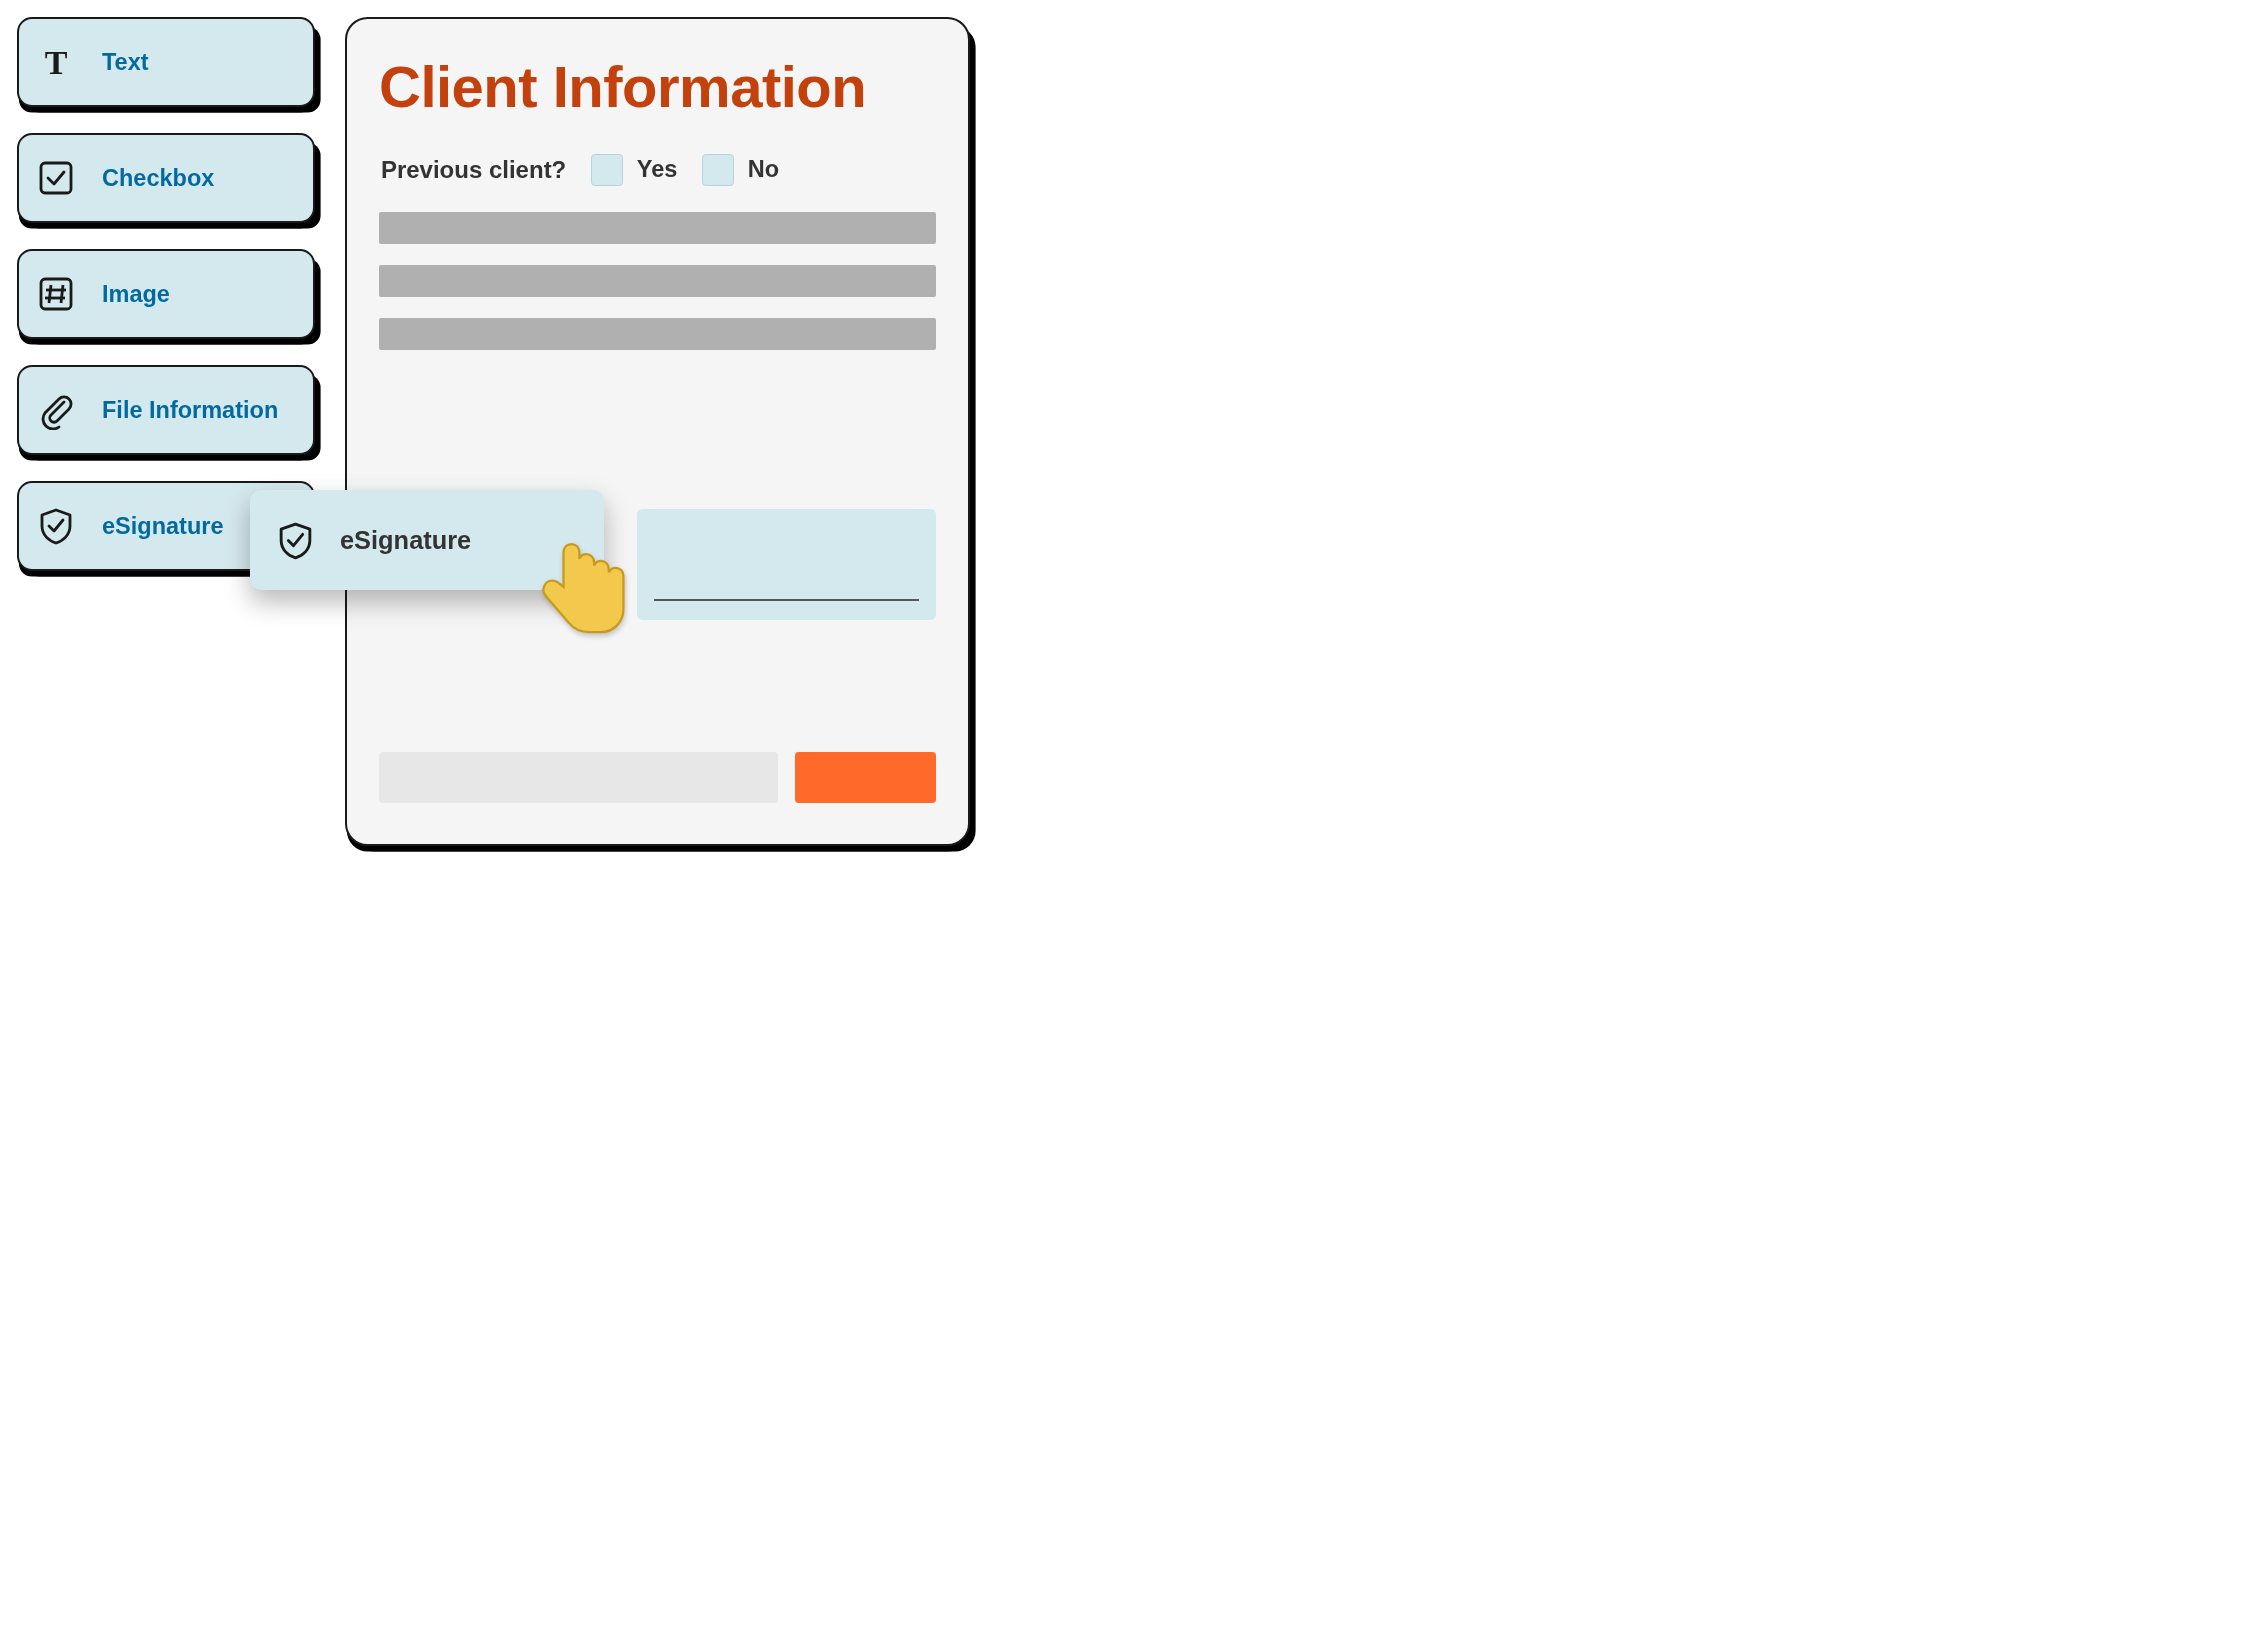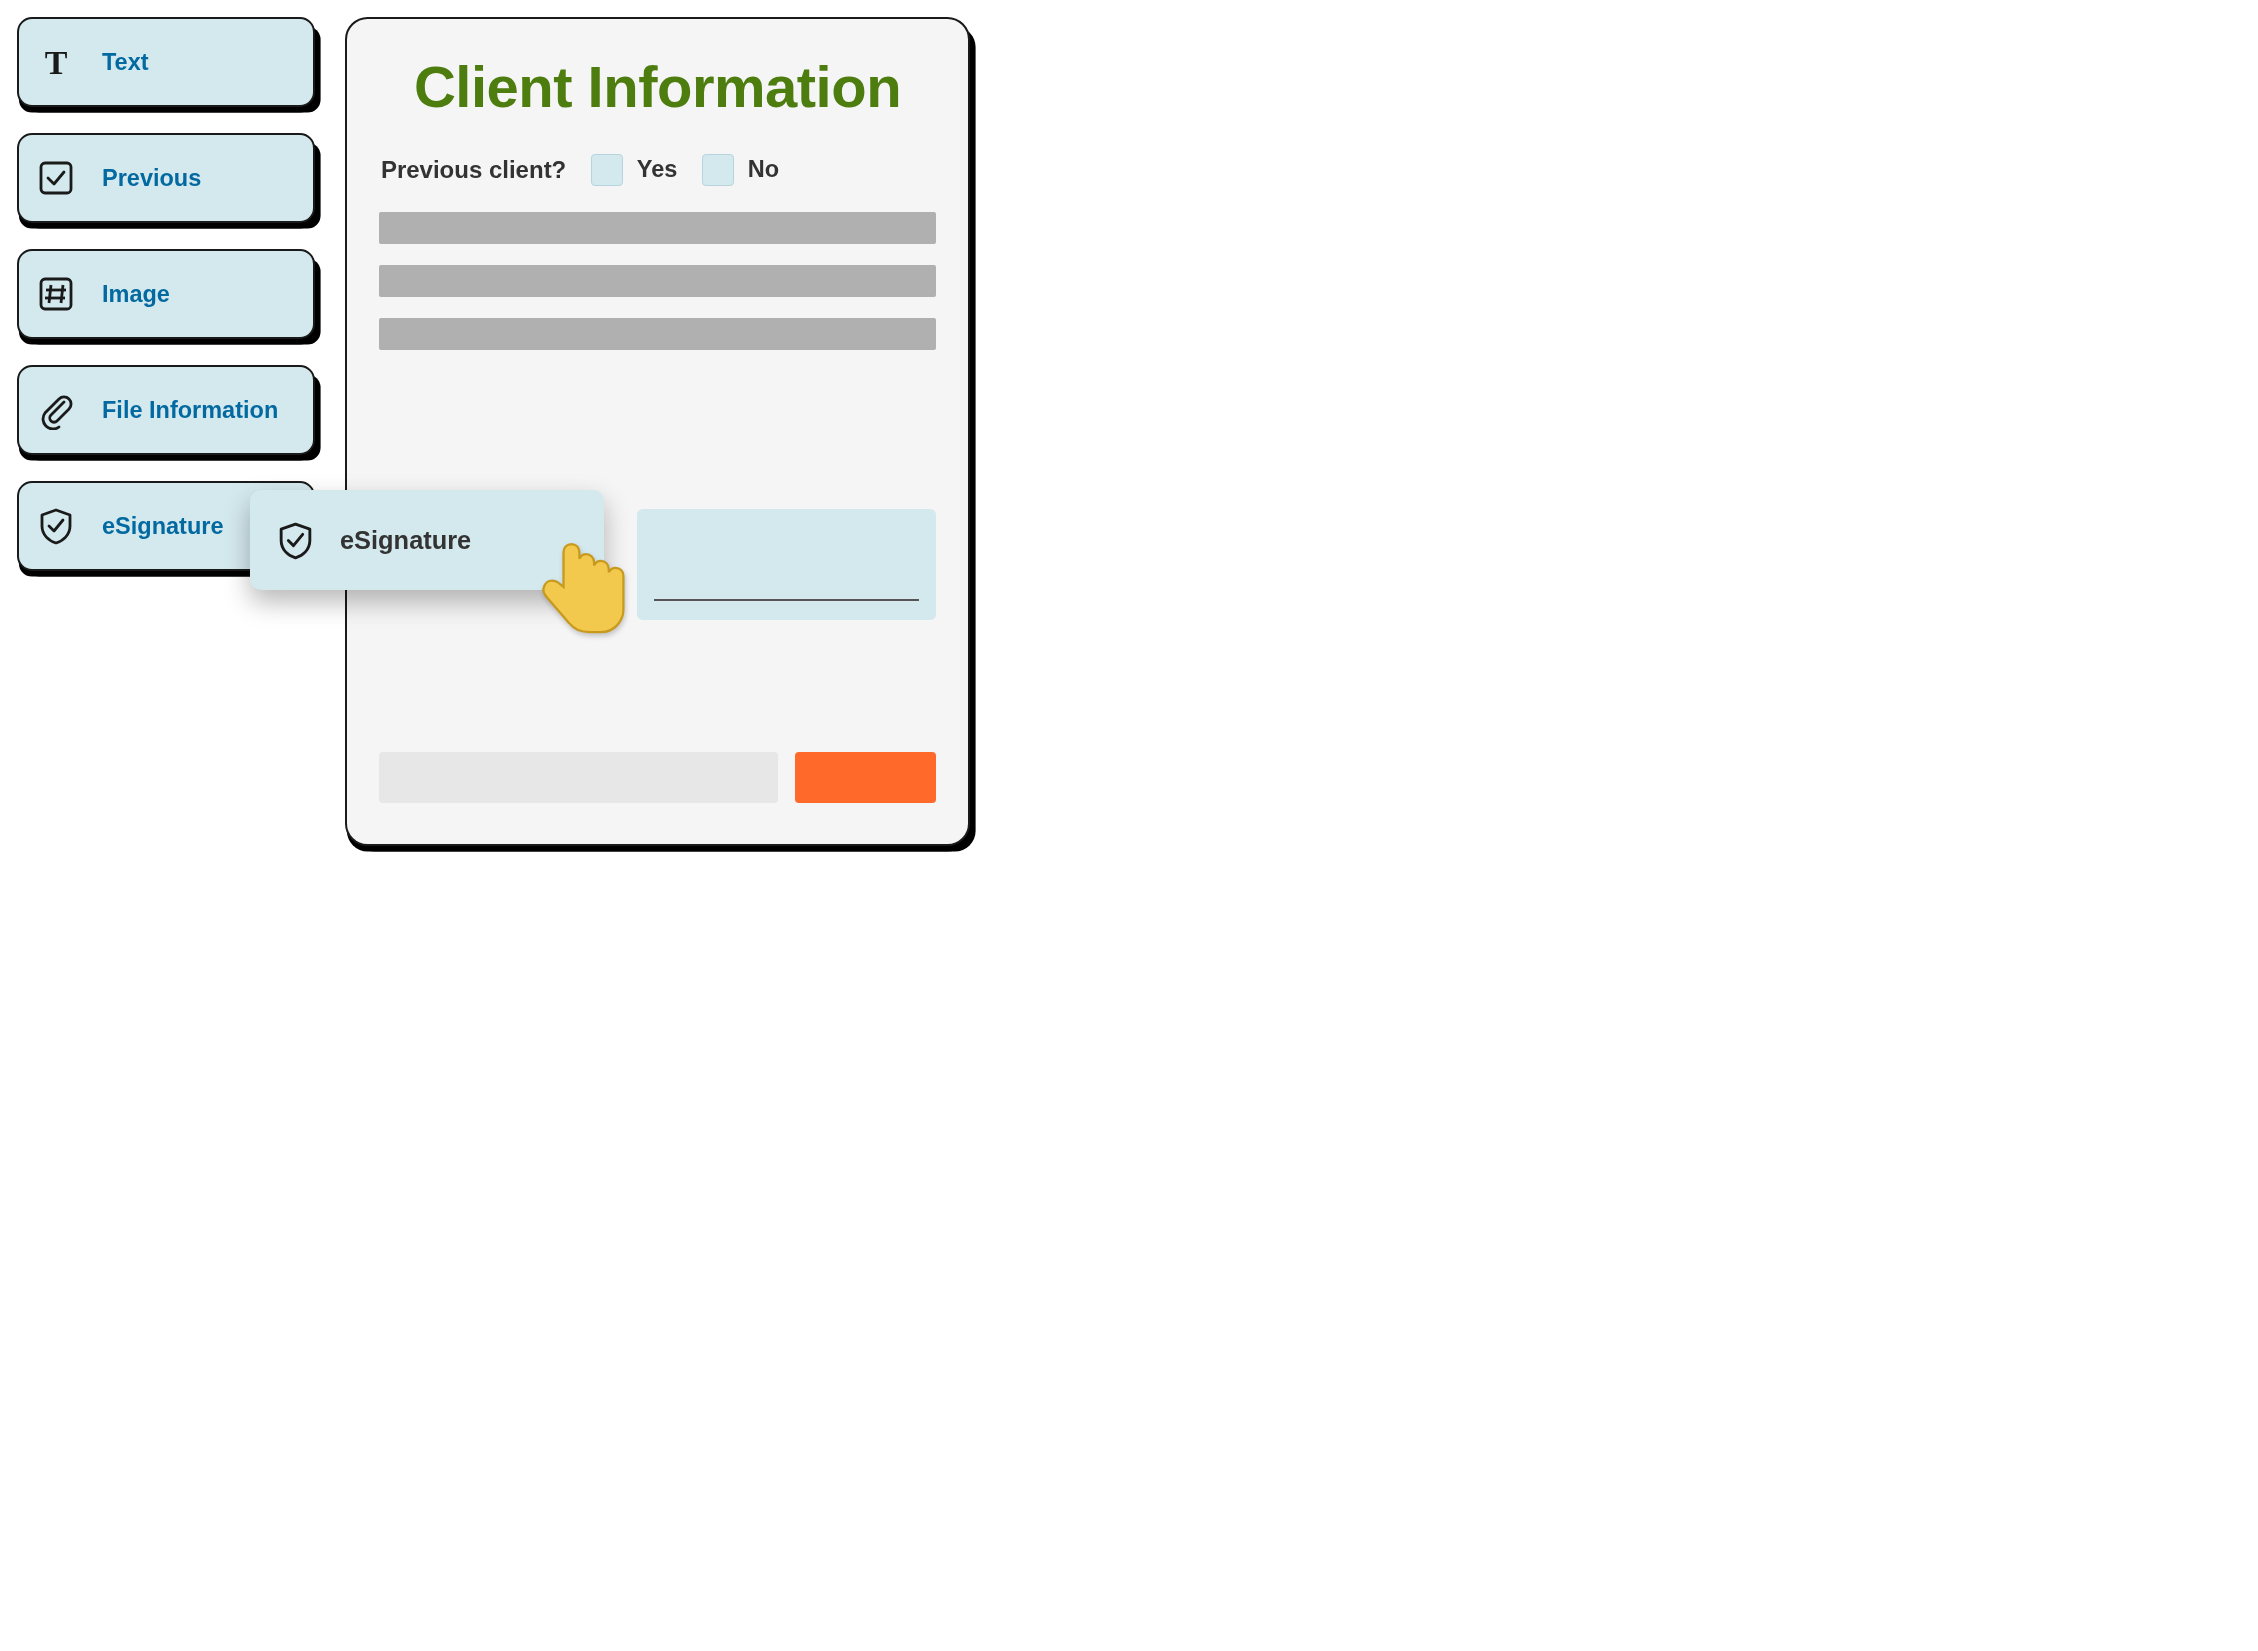--- a/index.html
+++ b/index.html
@@ -61,22 +61,22 @@
       height: 829px;
       background: #f5f5f5;
       border: 2.8px solid #1a1a1a;
       border-radius: 22.6px;
       padding: 36px 32px 32px;
       box-shadow: 0 7.5px 0 -1.9px #000, 7.5px 7.5px 0 -1.9px #000;
     }
     .form-title {
       font-size: 58px;
       font-weight: 800;
-      color: #4d7c0f;
-      text-align: center;
+      color: #c2410c;
+      text-align: left;
       line-height: 1.12;
       margin-bottom: 34px;
       letter-spacing: -0.5px;
     }
     .question-row {
       display: flex;
       align-items: center;
       gap: 24.5px;
       margin-bottom: 26px;
       padding: 0 1.9px;
@@ -191,21 +191,21 @@
     </div>
 
 
     <div class="field-tile">
       <span class="icon">
         <svg viewBox="0 0 40 40" fill="none" stroke="#1a1a1a" stroke-width="2.8">
           <rect x="5" y="5" width="30" height="30" rx="4"></rect>
           <polyline points="12,20 18,26 28,14" stroke-linecap="round" stroke-linejoin="round"></polyline>
         </svg>
       </span>
-      <span class="label">Previous</span>
+      <span class="label">Checkbox</span>
     </div>
 
     <div class="field-tile">
       <span class="icon">
         <svg viewBox="0 0 40 40" fill="none" stroke="#1a1a1a" stroke-width="2.8">
           <rect x="5" y="5" width="30" height="30" rx="4"></rect>
           <line x1="15" y1="11" x2="13" y2="29"></line>
           <line x1="27" y1="11" x2="25" y2="29"></line>
           <line x1="10" y1="16" x2="30" y2="16"></line>
           <line x1="9" y1="24" x2="29" y2="24"></line>

